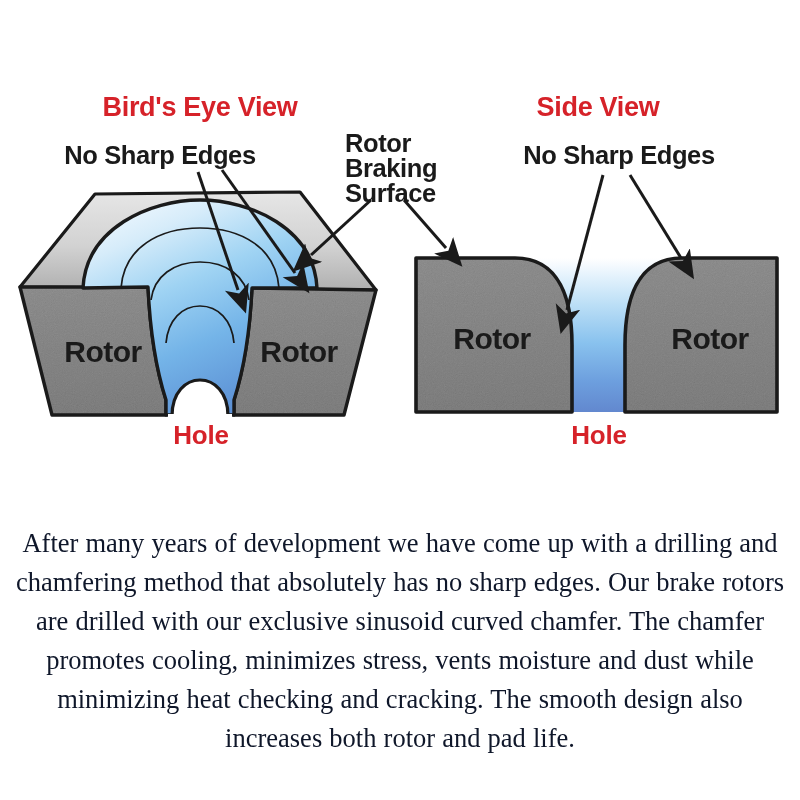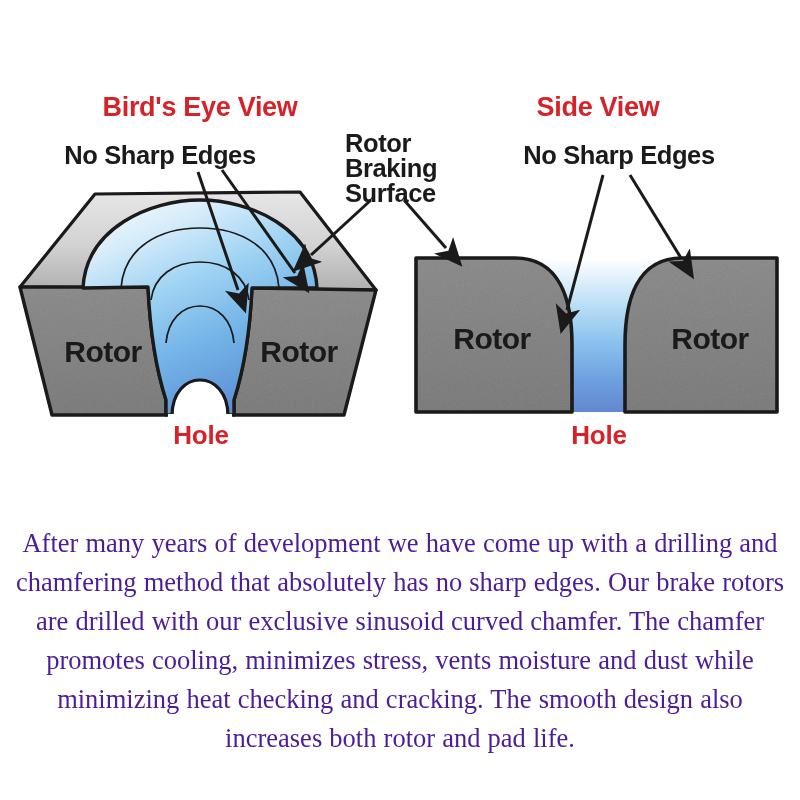--- a/index.html
+++ b/index.html
@@ -53,21 +53,21 @@
   }
   #paragraph {
     position: absolute;
     left: 0;
     top: 524px;
     width: 800px;
     text-align: center;
     font-family: "Liberation Serif", serif;
     font-size: 26.5px;
     line-height: 39px;
-    color: #4c1d95;
+    color: #0f172a;
     padding: 0 10px;
     box-sizing: border-box;
     word-spacing: 0.5px;
   }
 </style>
 </head>
 <body>
 
 <div id="stage">
 

